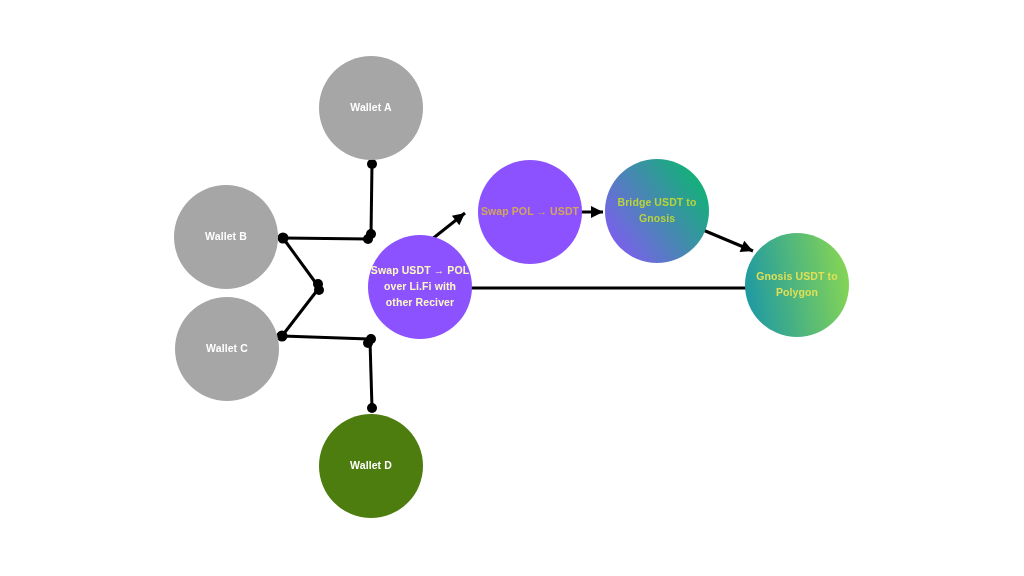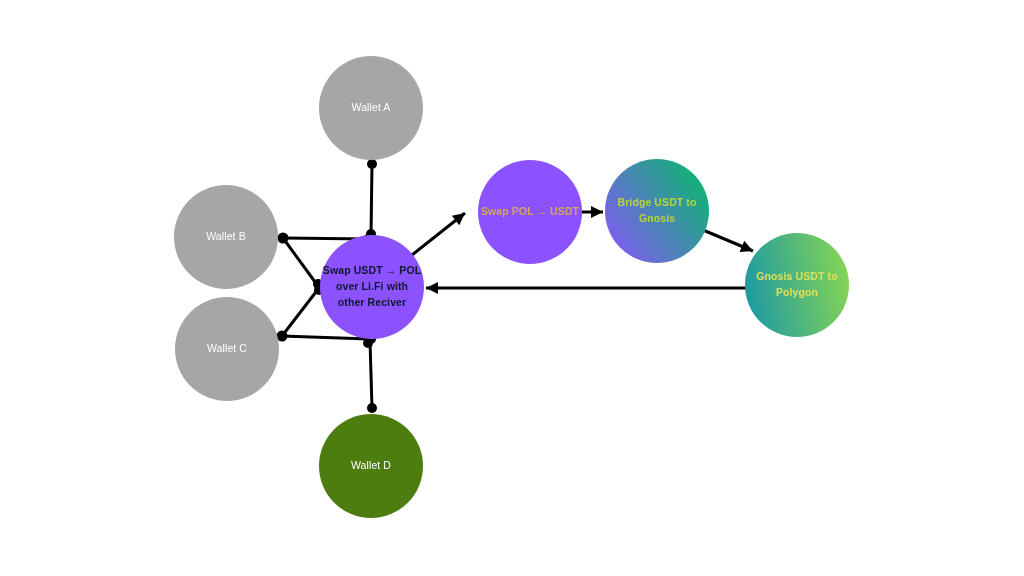--- a/index.html
+++ b/index.html
@@ -31,21 +31,21 @@
     justify-content: center;
     text-align: center;
   }
   .node .label {
     width: 100px;
     font-size: 10.5px;
     font-weight: 600;
     line-height: 1.5;
     letter-spacing: 0.1px;
   }
-  .node.wallet .label { font-weight: 400; }
+  .node.wallet .label { font-weight: 700; }
   #node-wallet-a  { left: 319px; top: 56px;  }
   #node-wallet-b  { left: 174px; top: 185px; }
   #node-wallet-c  { left: 175px; top: 297px; align-items: center; }
   #node-wallet-d  { left: 319px; top: 414px; }
   #node-swap-usdt-pol      { left: 320px; top: 235px; }
   #node-swap-pol-usdt      { left: 465px; top: 160px; margin-left: 13px; }
   #node-bridge-usdt-gnosis { left: 605px; top: 159px; text-align: center; }
   #node-bridge-usdt-polygon{ left: 745px; top: 233px; }
 </style>
 </head>
@@ -93,21 +93,21 @@
   </div>
 
   <div class="node wallet" id="node-wallet-c" style="background: rgb(166, 166, 166); color: rgb(255, 255, 255);">
     <span class="label">Wallet C</span>
   </div>
 
   <div class="node wallet" id="node-wallet-d" style="background: #4d7c0f; color: rgb(255, 255, 255);">
     <span class="label">Wallet D</span>
   </div>
 
-  <div class="node" id="node-swap-usdt-pol" style="background: rgb(140, 82, 255); color: #0f172a;">
+  <div class="node" id="node-swap-usdt-pol" style="background: rgb(140, 82, 255); color: #fef9c3; margin-left: 48px;">
     <span class="label">Swap USDT → POL over Li.Fi with other Reciver</span>
   </div>
 
   <div class="node" id="node-swap-pol-usdt" style="background: rgb(140, 82, 255); color: rgb(210, 165, 92);">
     <span class="label">Swap POL → USDT</span>
   </div>
 
   <div class="node" id="node-bridge-usdt-gnosis" style="background: linear-gradient(55deg, rgb(140, 82, 255), rgb(0, 191, 99)); color: rgb(185, 212, 58);">
     <span class="label">Bridge USDT to Gnosis</span>
   </div>

